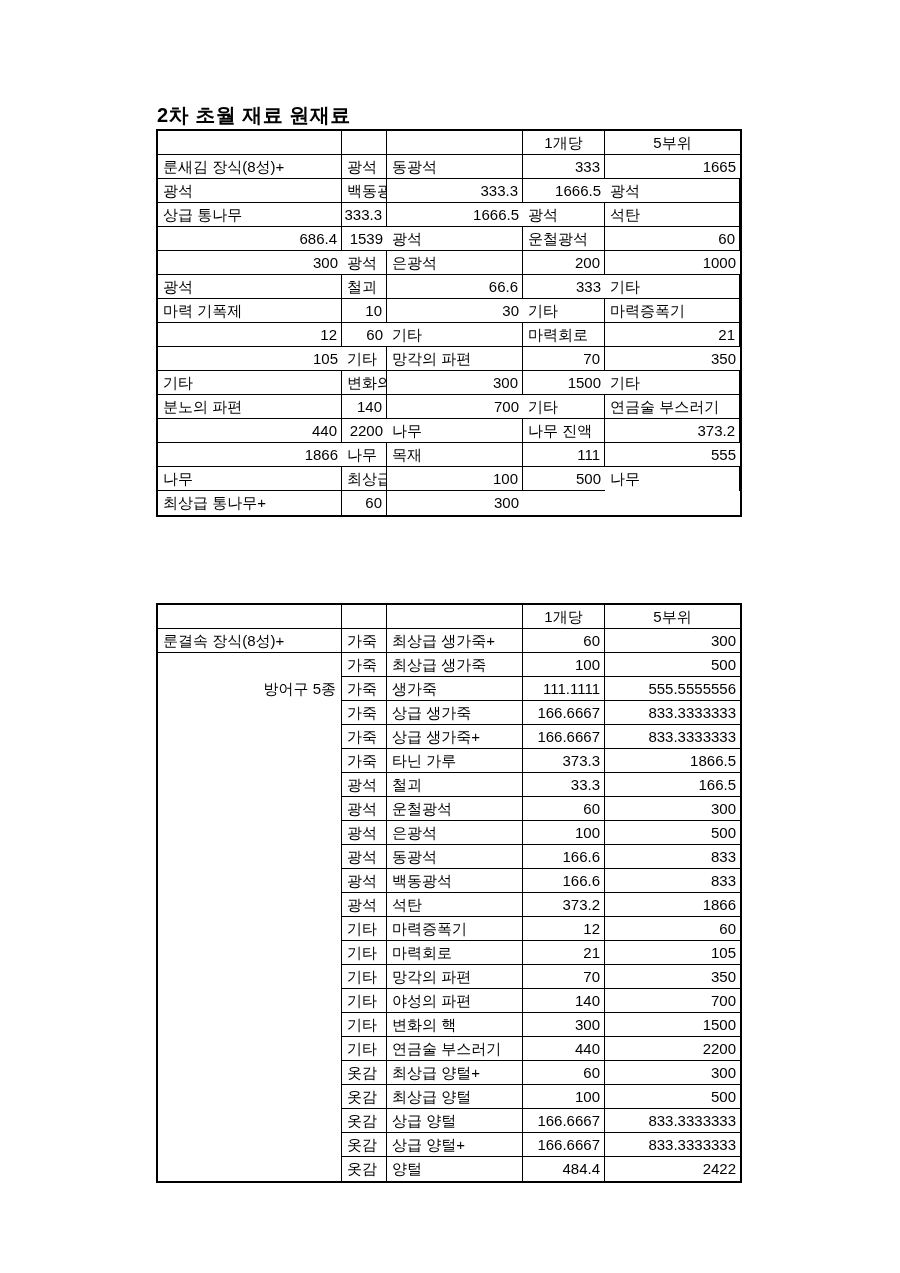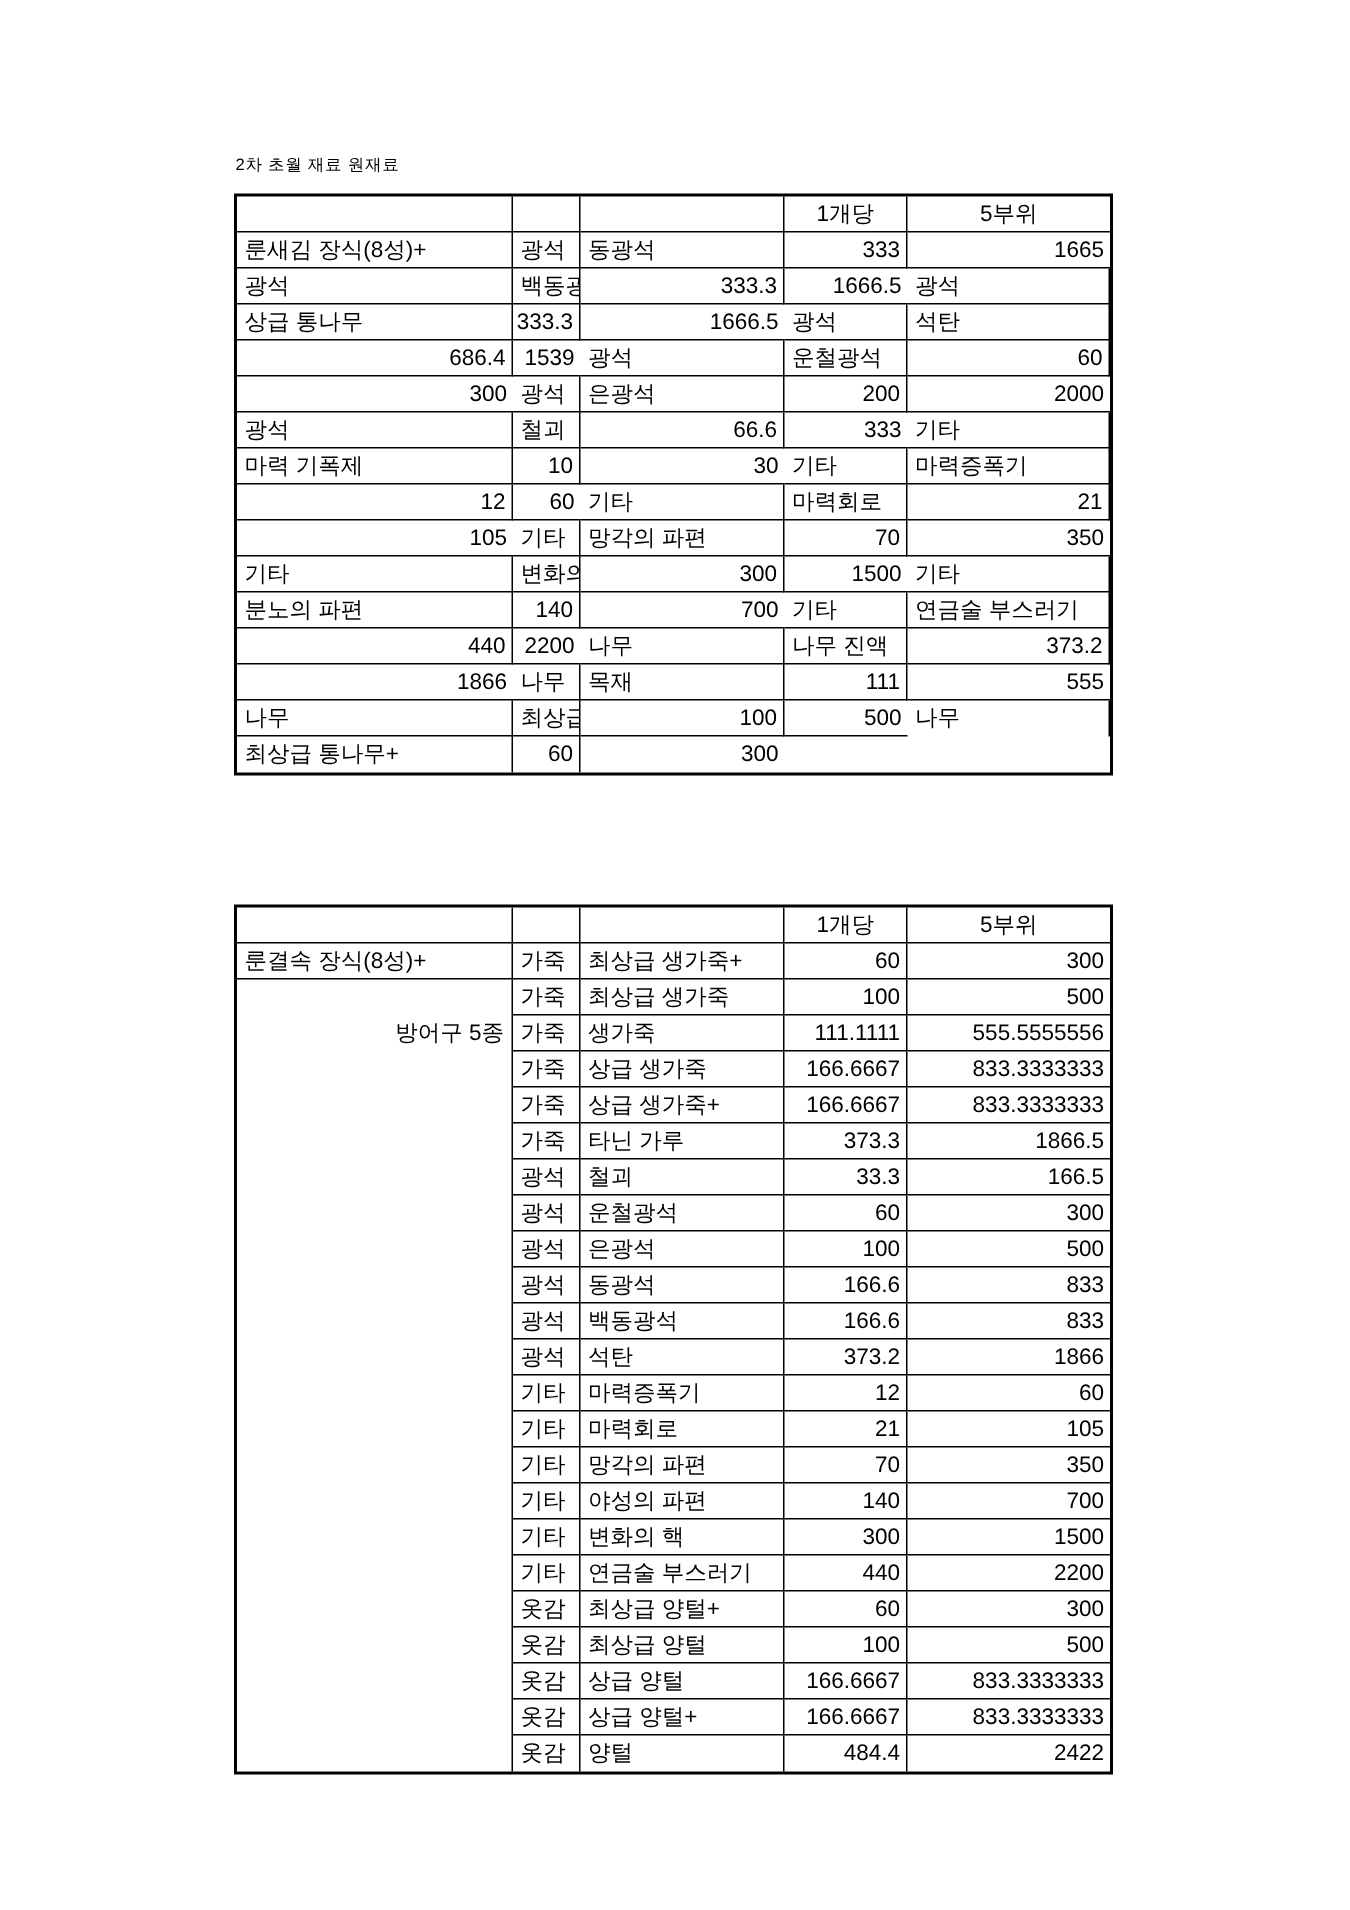--- a/index.html
+++ b/index.html
@@ -18,22 +18,22 @@
   .page {
     position: relative;
     width: 900px;
     height: 1273px;
     background: #ffffff;
   }
   .doc-title {
     position: absolute;
     left: 157px;
     top: 102px;
-    font-size: 11px;
-    font-weight: 400;
+    font-size: 20px;
+    font-weight: 700;
     letter-spacing: 0.5px;
     white-space: nowrap;
   }
   .sheet-table {
     position: absolute;
     left: 156px;
     border: 2px solid #000000;
     background: #ffffff;
   }
   .sheet-table.t1 { top: 129px; }
@@ -97,21 +97,21 @@
         <div class="cell c3 txt">석탄</div>
         <div class="cell c4 num">686.4</div>
         <div class="cell c5 num">1539</div>
         <div class="cell c2 txt">광석</div>
         <div class="cell c3 txt">운철광석</div>
         <div class="cell c4 num">60</div>
         <div class="cell c5 num">300</div>
         <div class="cell c2 txt">광석</div>
         <div class="cell c3 txt">은광석</div>
         <div class="cell c4 num">200</div>
-        <div class="cell c5 num">2000</div>
+        <div class="cell c5 num">1000</div>
         <div class="cell c2 txt">광석</div>
         <div class="cell c3 txt">철괴</div>
         <div class="cell c4 num">66.6</div>
         <div class="cell c5 num">333</div>
         <div class="cell c2 txt">기타</div>
         <div class="cell c3 txt">마력 기폭제</div>
         <div class="cell c4 num">10</div>
         <div class="cell c5 num">30</div>
         <div class="cell c2 txt">기타</div>
         <div class="cell c3 txt">마력증폭기</div>

